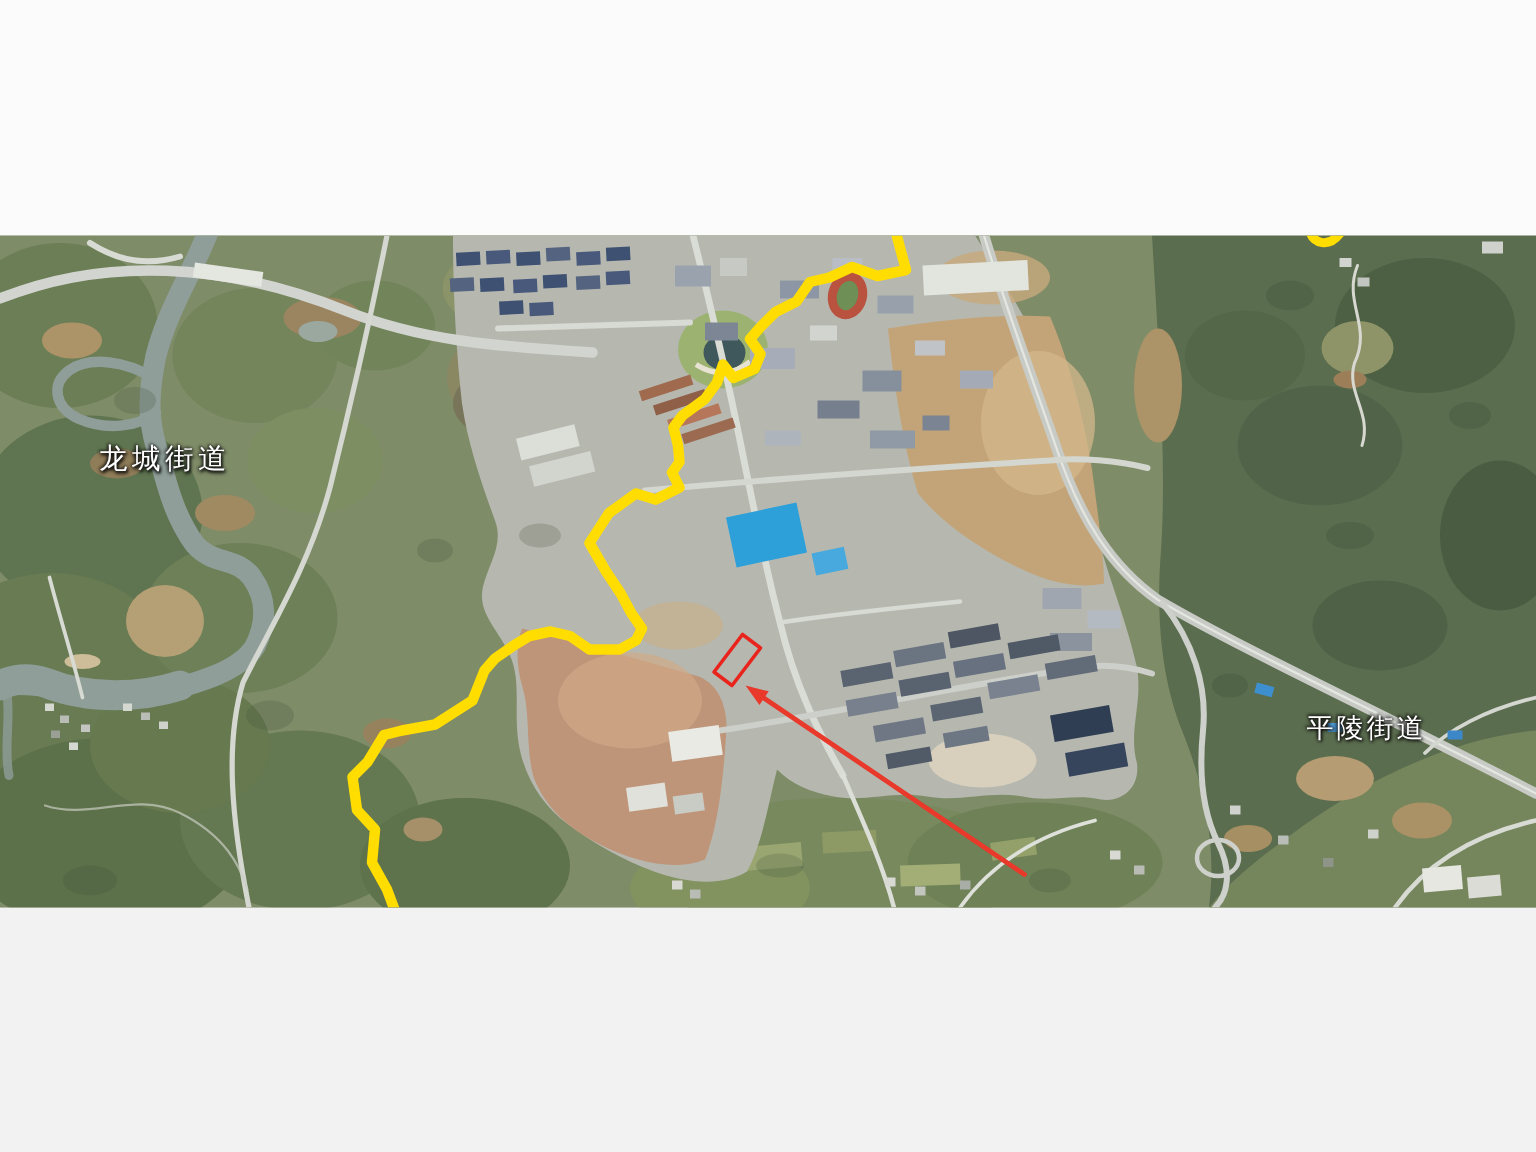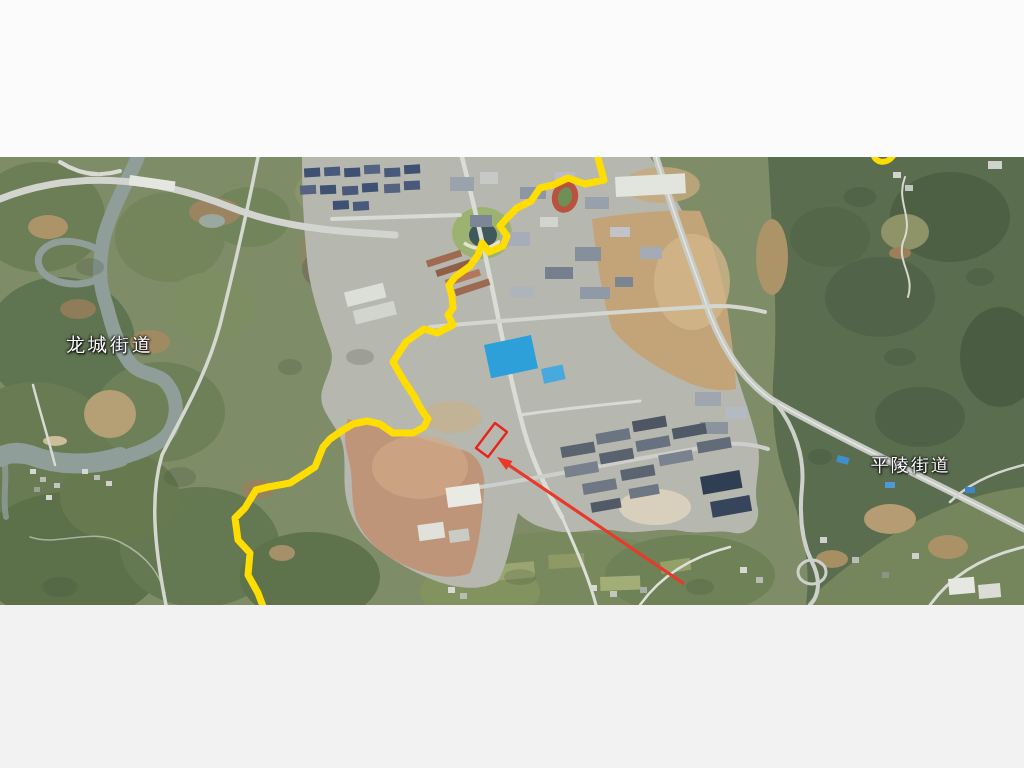--- a/index.html
+++ b/index.html
@@ -3,22 +3,22 @@
 <meta charset="utf-8">
 <style>
   html,body{margin:0;padding:0;background:#ffffff;}
   .canvas{position:relative;width:1024px;height:768px;overflow:hidden;background:#fbfbfb;font-family:"Liberation Sans","DejaVu Sans",sans-serif;}
   .letterbox{position:absolute;left:0;width:1024px;}
   .letterbox.top{top:0;height:157px;background:#fbfbfb;}
   .letterbox.bottom{top:605px;height:163px;background:#f2f2f2;}
   .map-frame{position:absolute;left:0;top:157px;width:1024px;height:448px;overflow:hidden;background:#7f8c68;}
   .map-label{position:absolute;color:#ffffff;white-space:nowrap;
     text-shadow:0 0 2px #1c1c1c,1px 1px 2px rgba(0,0,0,.85),-1px -1px 2px rgba(0,0,0,.55),0 1px 3px rgba(0,0,0,.8);}
-  .map-label.longcheng{left:66px;top:293px;font-size:19px;letter-spacing:3px;margin-top:39px;}
-  .map-label.pingling{left:871px;top:453px;font-size:18px;letter-spacing:2px;}
+  .map-label.longcheng{left:66px;top:293px;font-size:19px;letter-spacing:3px;}
+  .map-label.pingling{left:871px;top:473px;font-size:18px;letter-spacing:2px;}
 </style>
 </head>
 <body>
 
 <div class="canvas">
   <div class="letterbox top"></div>
   <div class="letterbox bottom"></div>
 
   <div class="map-frame">
     <svg width="1024" height="448" viewBox="0 0 1024 448">

